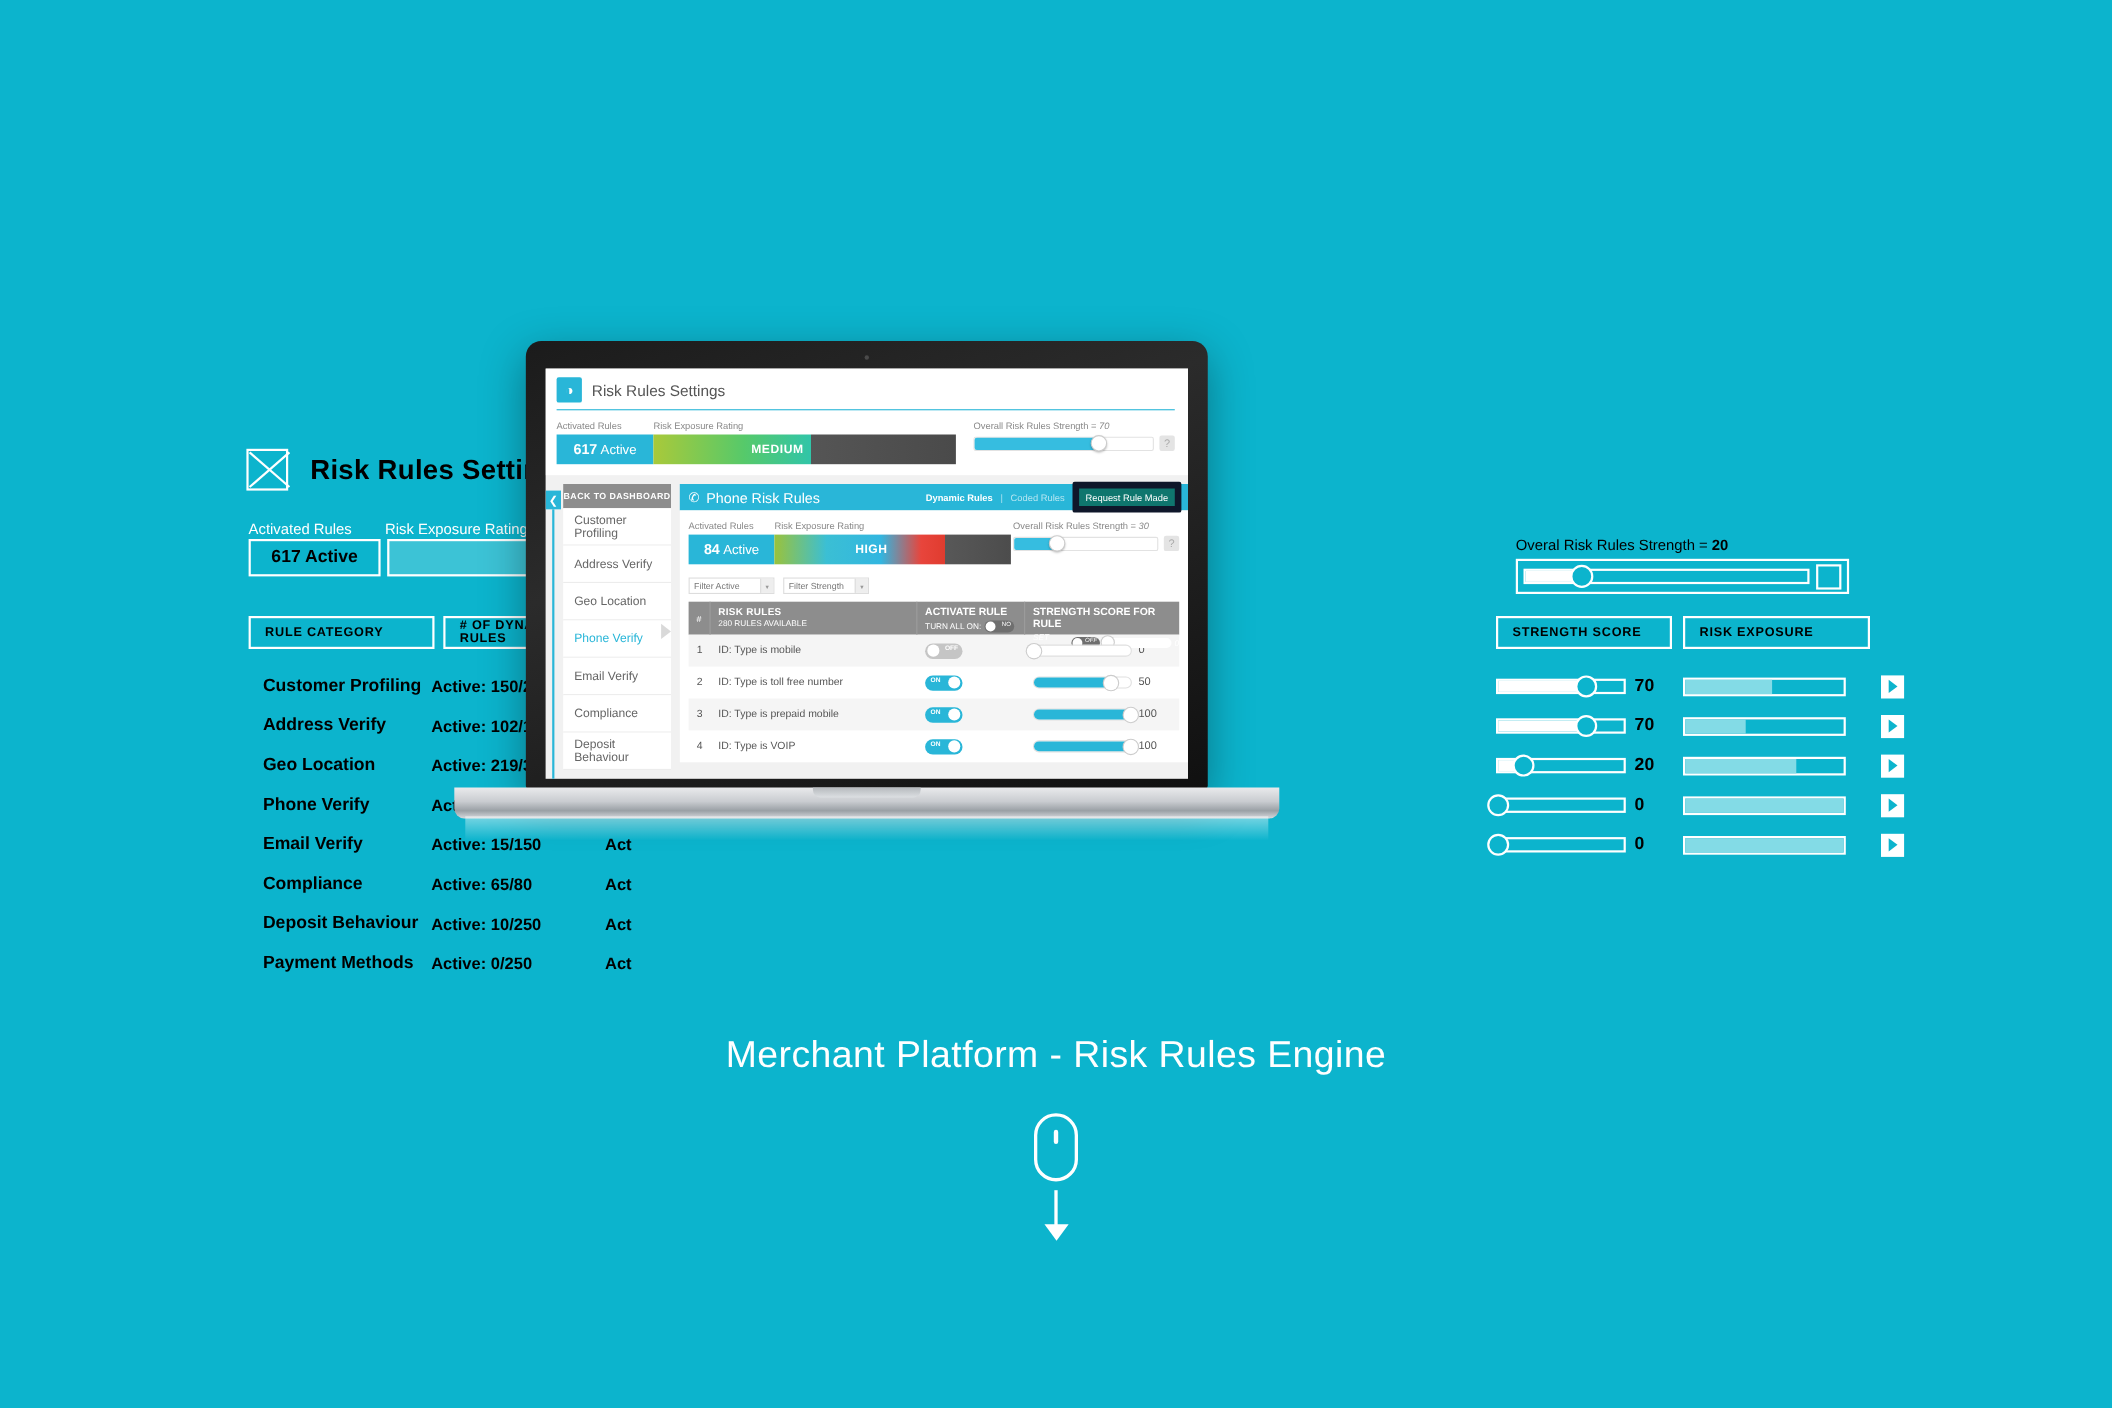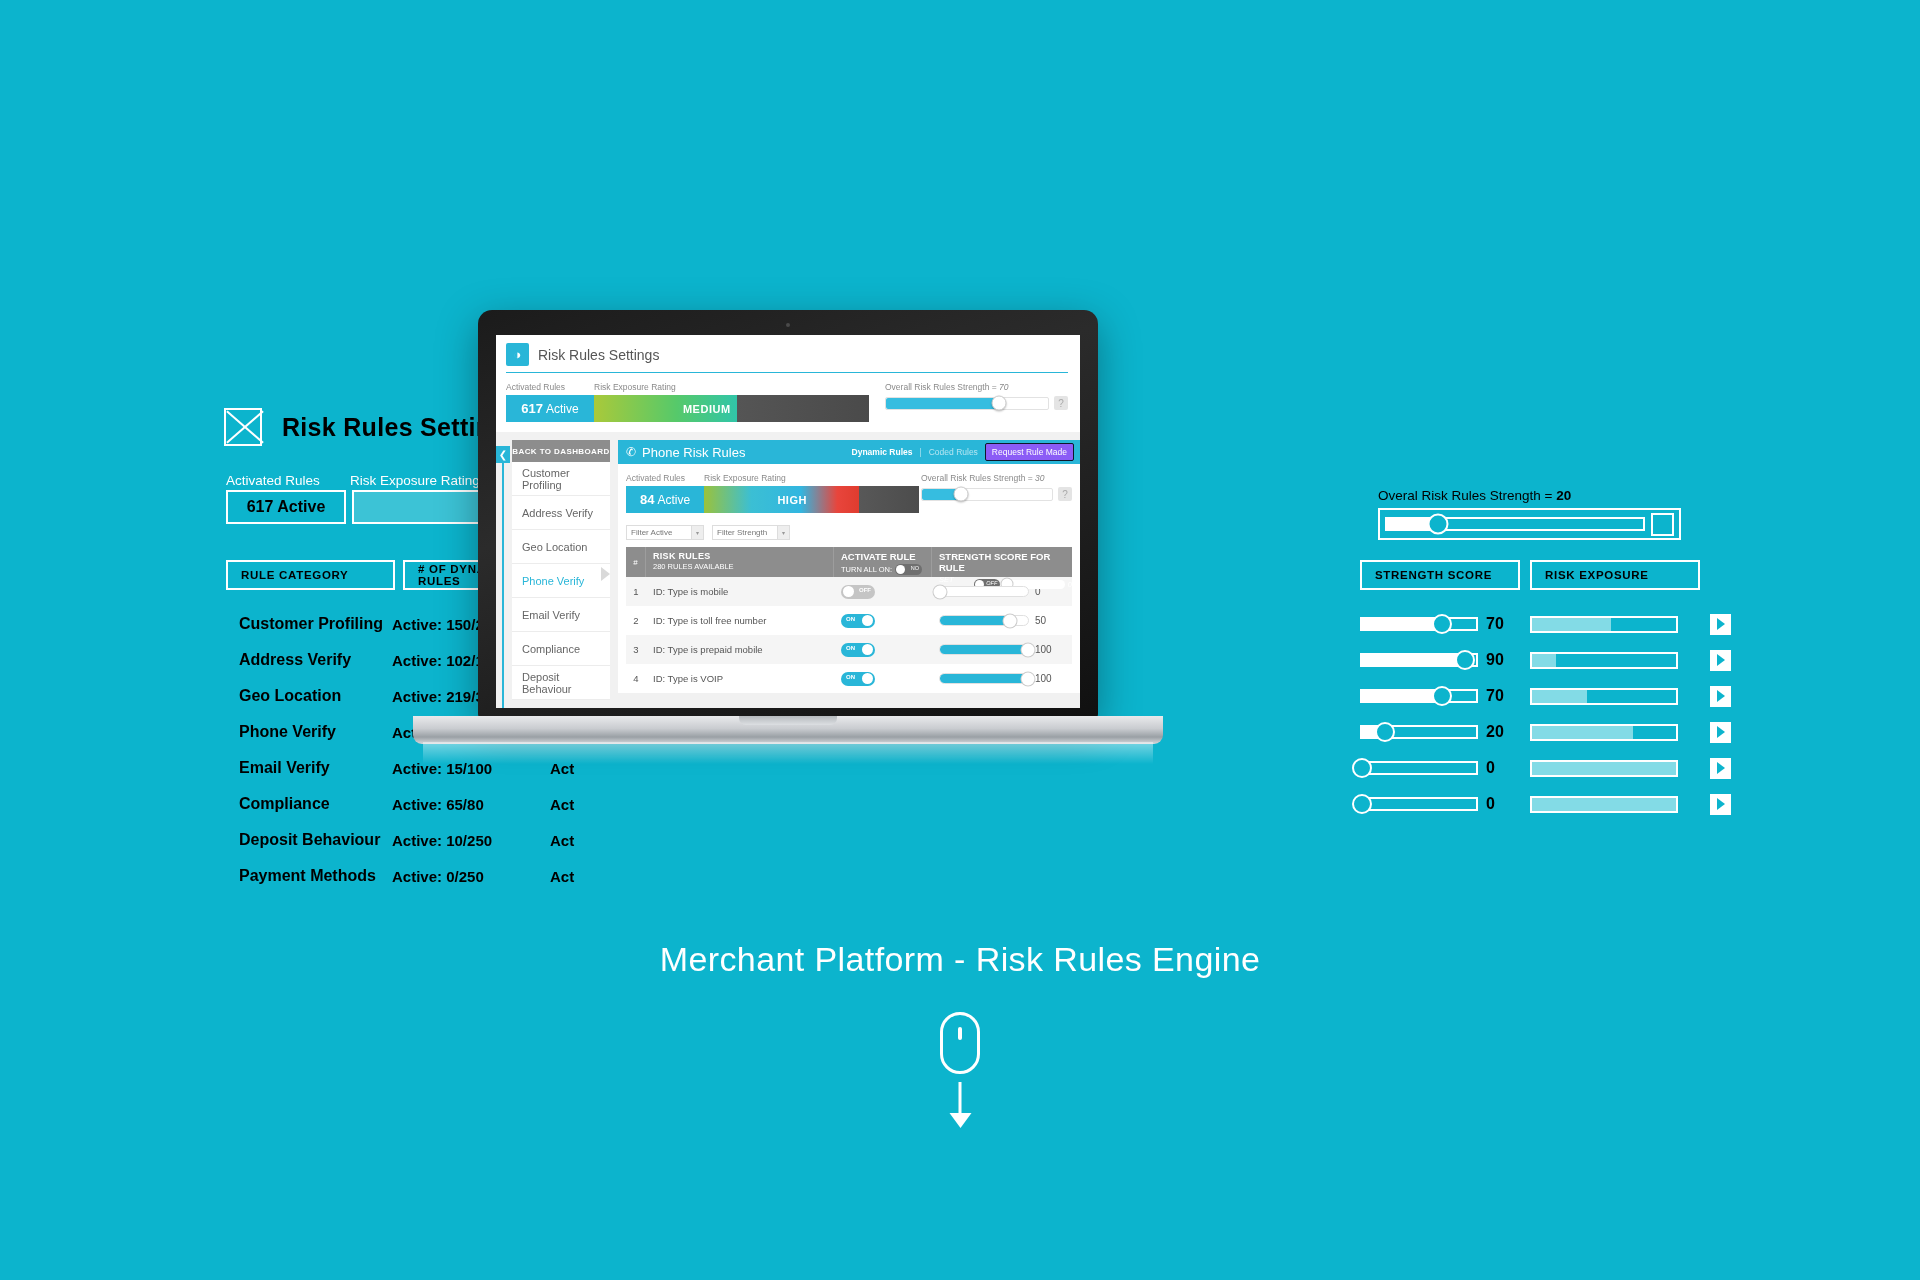--- a/index.html
+++ b/index.html
@@ -158,21 +158,21 @@
   .sc-side-item.active { color:#29b6d8; }
   .sc-main { flex:1; margin-left:8px; }
   .sc-main-head { height:24px; background:#29b6d8; display:flex; align-items:center;
                   padding:0 6px 0 8px; color:#fff; }
   .sc-main-head .ph { margin-right:6px; font-size:12px; }
   .sc-main-title { font-size:13px; flex:1; }
   .sc-tabs { display:flex; align-items:center; gap:7px; font-size:8.5px; }
   .sc-tab { opacity:1; font-weight:bold; }
   .sc-tab.dim { opacity:.65; font-weight:normal; }
   .sc-sep { opacity:.6; }
-  .sc-req-btn { background:#8b5cf6; border:1px solid #0f172a; padding:3px 6px; font-size:8.5px;
+  .sc-req-btn { background:#0f766e; border:6px solid #0f172a; padding:3px 6px; font-size:8.5px;
                 border-radius:2px; }
   .sc-main-inner { background:#fff; padding:9px 8px 0 8px; }
   .sc-main-stats { display:flex; }
   .sc-col-a2 { width:78px; }
   .sc-col-b2 { width:215px; }
   .sc-col-c2 { flex:1; padding-left:2px; }
   .sc-expo.high { background: linear-gradient(90deg,#9ac23c 0%, #3bbfd4 22%, #32b6e0 45%, #e8453c 62%, #e03c2f 72%, #585858 72%, #4c4c4c 100%); }
   .sc-filters { display:flex; gap:8px; margin-top:12px; }
   .sc-select { width:78px; height:15px; border:1px solid #ddd; background:#fff; font-size:8px;
                color:#777; display:flex; align-items:center; padding-left:4px; position:relative; }
@@ -299,21 +299,21 @@
           <div class="wf-dyn">Active: 219/350</div>
           <div class="wf-cod">Act</div>
         </div>
         <div class="wf-row">
           <div class="wf-cat">Phone Verify</div>
           <div class="wf-dyn">Active: 84/280</div>
           <div class="wf-cod">Act</div>
         </div>
         <div class="wf-row">
           <div class="wf-cat">Email Verify</div>
-          <div class="wf-dyn">Active: 15/100</div>
+          <div class="wf-dyn">Active: 15/150</div>
           <div class="wf-cod">Act</div>
         </div>
         <div class="wf-row">
           <div class="wf-cat">Compliance</div>
           <div class="wf-dyn">Active: 65/80</div>
           <div class="wf-cod">Act</div>
         </div>
         <div class="wf-row">
           <div class="wf-cat">Deposit Behaviour</div>
           <div class="wf-dyn">Active: 10/250</div>
@@ -337,37 +337,20 @@
           <div class="wf-score-wrap">
             <div class="wf-score-track">
               <div class="wf-score-fill" style="width:70%"></div>
               <div class="wf-score-knob" style="left:70%"></div>
             </div>
             <div class="wf-score-val">70</div>
           </div>
           <div class="wf-expo-wrap">
             <div class="wf-expo-track">
               <div class="wf-expo-fill" style="width:55%"></div>
-            </div>
-          </div>
-          <div class="wf-arrow-btn">
-            <i></i>
-          </div>
-        </div>
-        <div class="wf-rrow">
-          <div class="wf-score-wrap">
-            <div class="wf-score-track">
-              <div class="wf-score-fill" style="width:90%"></div>
-              <div class="wf-score-knob" style="left:90%"></div>
-            </div>
-            <div class="wf-score-val">90</div>
-          </div>
-          <div class="wf-expo-wrap">
-            <div class="wf-expo-track">
-              <div class="wf-expo-fill" style="width:17%"></div>
             </div>
           </div>
           <div class="wf-arrow-btn">
             <i></i>
           </div>
         </div>
         <div class="wf-rrow">
           <div class="wf-score-wrap">
             <div class="wf-score-track">
               <div class="wf-score-fill" style="width:70%"></div>

